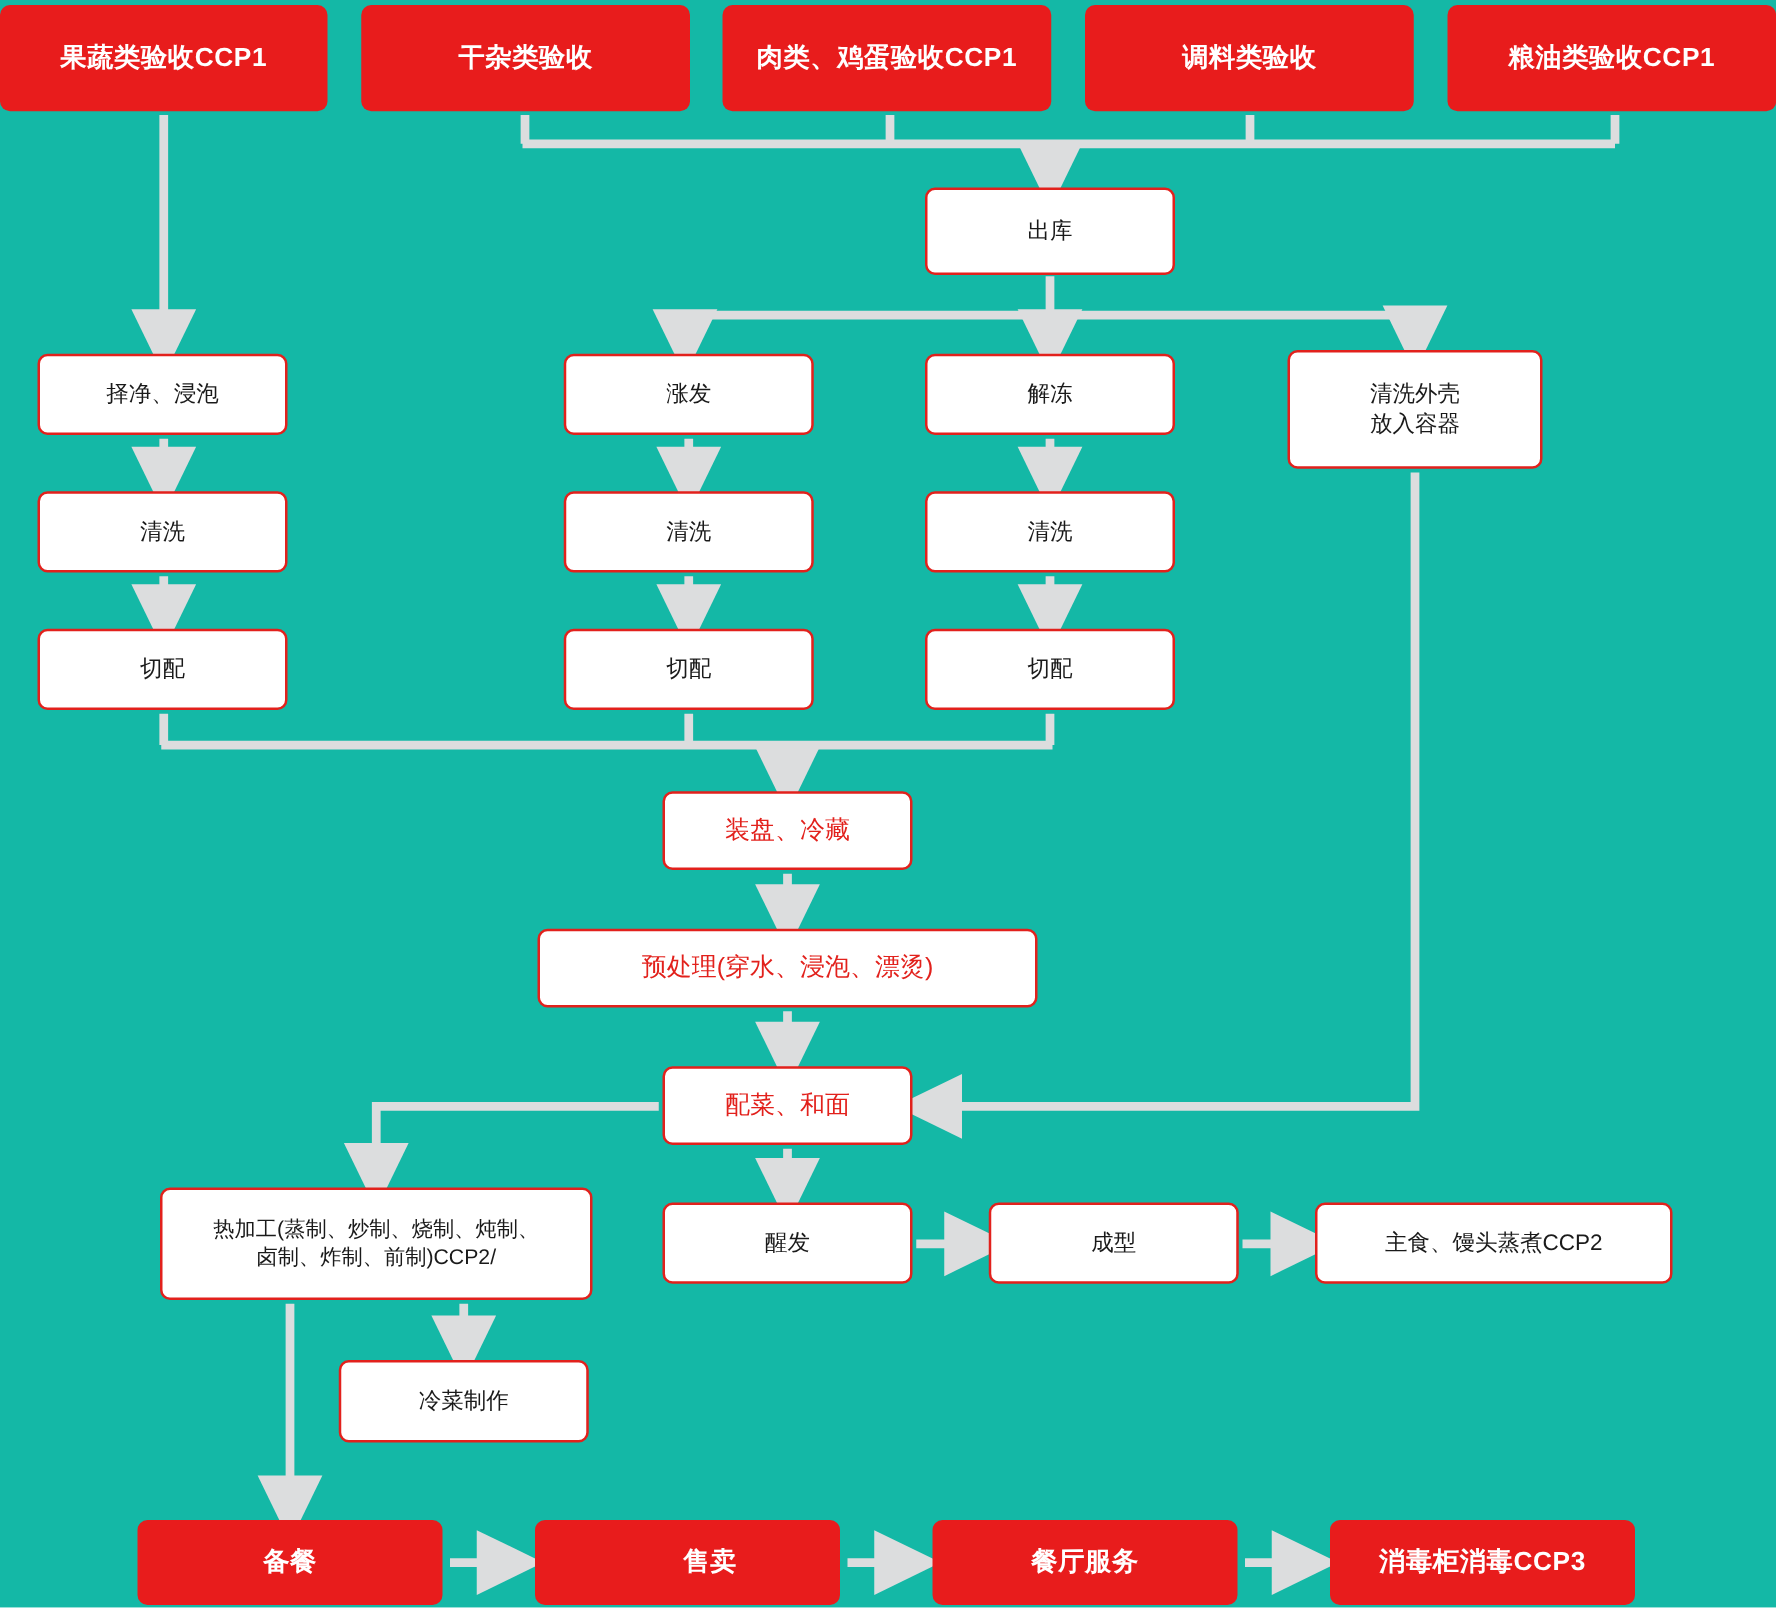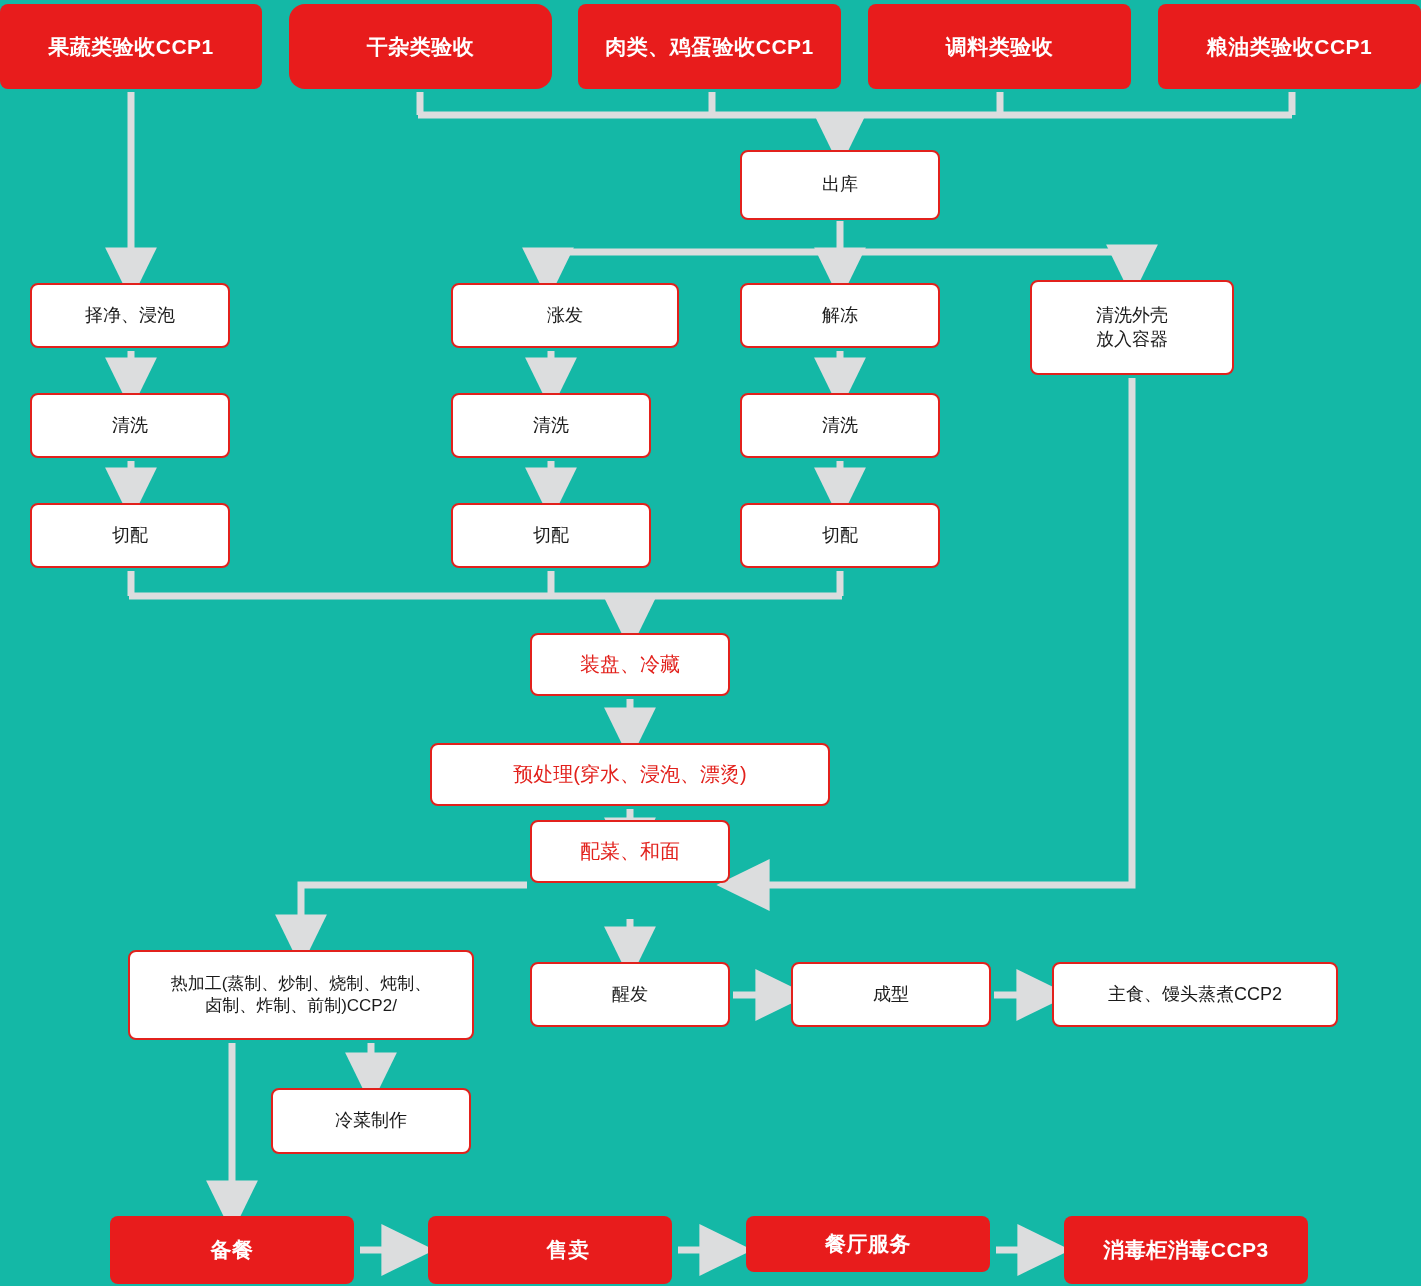--- a/index.html
+++ b/index.html
@@ -130,39 +130,39 @@
       <path d="M360,1250 L408,1250" marker-end="url(#arw)"></path>
       <path d="M678,1250 L726,1250" marker-end="url(#arw)"></path>
       <path d="M996,1250 L1044,1250" marker-end="url(#arw)"></path>
     </g>
   </svg>
 
   <div id="nodes">
       <div class="node solid" style="left: 0px; top: 4px; width: 262px; height: 85px;">
         <span class="label">果蔬类验收CCP1</span>
       </div>
-      <div class="node solid" style="left: 289px; top: 4px; width: 263px; height: 85px; border-radius: 16px;">
+      <div class="node solid" style="left: 289px; top: 4px; width: 263px; height: 85px;">
         <span class="label">干杂类验收</span>
       </div>
       <div class="node solid" style="left: 578px; top: 4px; width: 263px; height: 85px;">
         <span class="label">肉类、鸡蛋验收CCP1</span>
       </div>
       <div class="node solid" style="left: 868px; top: 4px; width: 263px; height: 85px;">
         <span class="label">调料类验收</span>
       </div>
       <div class="node solid" style="left: 1158px; top: 4px; width: 263px; height: 85px;">
         <span class="label">粮油类验收CCP1</span>
       </div>
       <div class="node outline" style="left: 740px; top: 150px; width: 200px; height: 70px;">
         <span class="label">出库</span>
       </div>
       <div class="node outline" style="left: 30px; top: 283px; width: 200px; height: 65px;">
         <span class="label">择净、浸泡</span>
       </div>
-      <div class="node outline" style="left: 451px; top: 283px; width: 228px; height: 65px;">
+      <div class="node outline" style="left: 451px; top: 283px; width: 200px; height: 65px;">
         <span class="label">涨发</span>
       </div>
       <div class="node outline" style="left: 740px; top: 283px; width: 200px; height: 65px;">
         <span class="label">解冻</span>
       </div>
       <div class="node outline" style="left: 1030px; top: 280px; width: 204px; height: 95px;">
         <span class="label">清洗外壳
 放入容器</span>
       </div>
       <div class="node outline" style="left: 30px; top: 393px; width: 200px; height: 65px;">
@@ -182,21 +182,21 @@
       </div>
       <div class="node outline" style="left: 740px; top: 503px; width: 200px; height: 65px;">
         <span class="label">切配</span>
       </div>
       <div class="node outline-red" style="left: 530px; top: 633px; width: 200px; height: 63px;">
         <span class="label">装盘、冷藏</span>
       </div>
       <div class="node outline-red" style="left: 430px; top: 743px; width: 400px; height: 63px;">
         <span class="label">预处理(穿水、浸泡、漂烫)</span>
       </div>
-      <div class="node outline-red" style="left: 530px; top: 820px; width: 200px; height: 63px;">
+      <div class="node outline-red" style="left: 530px; top: 853px; width: 200px; height: 63px;">
         <span class="label">配菜、和面</span>
       </div>
       <div class="node outline small" style="left: 128px; top: 950px; width: 346px; height: 90px;">
         <span class="label">热加工(蒸制、炒制、烧制、炖制、
 卤制、炸制、前制)CCP2/</span>
       </div>
       <div class="node outline" style="left: 530px; top: 962px; width: 200px; height: 65px;">
         <span class="label">醒发</span>
       </div>
       <div class="node outline" style="left: 791px; top: 962px; width: 200px; height: 65px;">
@@ -207,21 +207,21 @@
       </div>
       <div class="node outline" style="left: 271px; top: 1088px; width: 200px; height: 66px;">
         <span class="label">冷菜制作</span>
       </div>
       <div class="node solid" style="left: 110px; top: 1216px; width: 244px; height: 68px;">
         <span class="label">备餐</span>
       </div>
       <div class="node solid" style="left: 428px; top: 1216px; width: 244px; height: 68px; padding-left: 36px;">
         <span class="label">售卖</span>
       </div>
-      <div class="node solid" style="left: 746px; top: 1216px; width: 244px; height: 56px;">
+      <div class="node solid" style="left: 746px; top: 1216px; width: 244px; height: 68px;">
         <span class="label">餐厅服务</span>
       </div>
       <div class="node solid" style="left: 1064px; top: 1216px; width: 244px; height: 68px;">
         <span class="label">消毒柜消毒CCP3</span>
       </div>
     </div>
 
 </div>
 
 </body></html>

